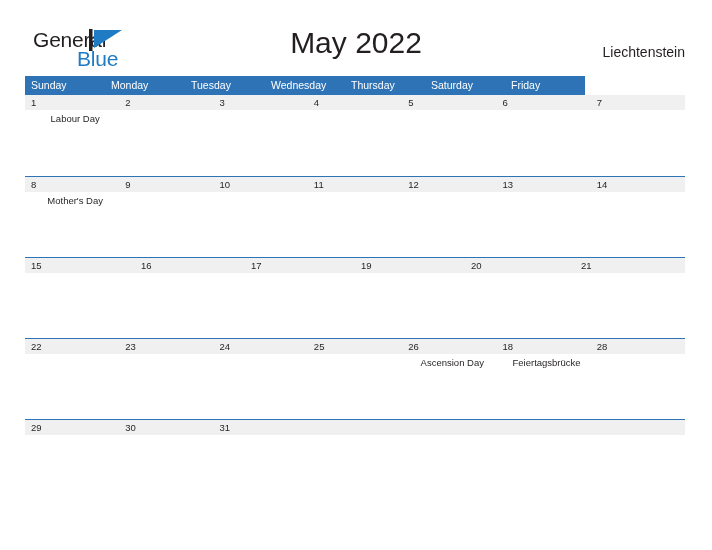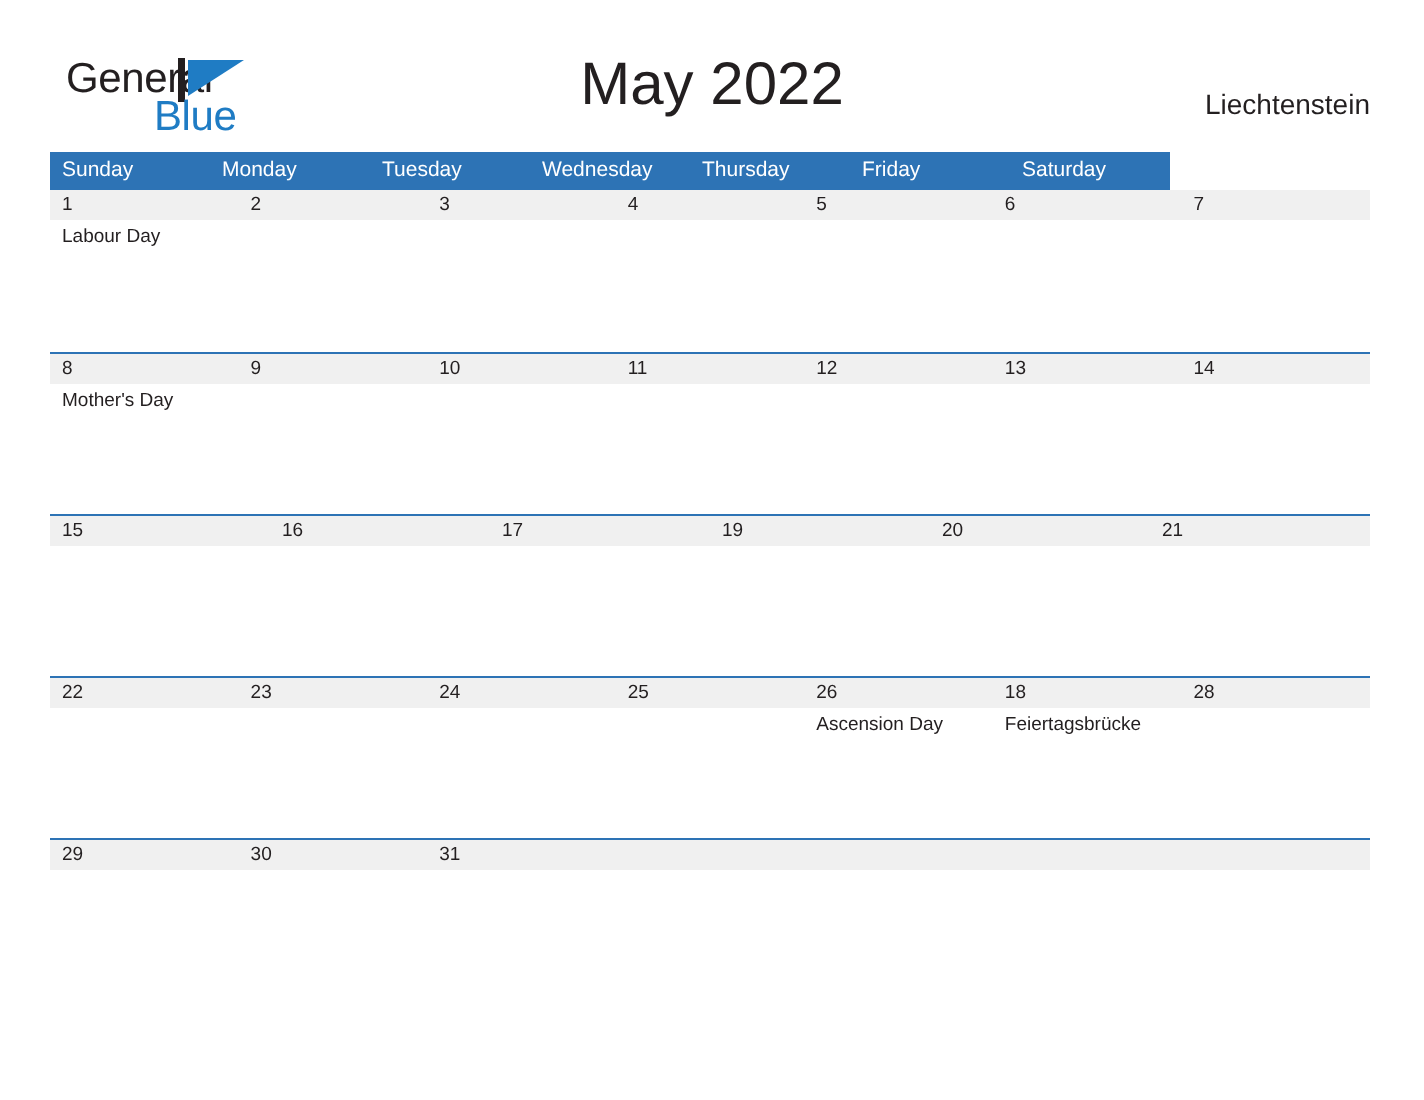--- a/index.html
+++ b/index.html
@@ -149,20 +149,21 @@
     position: relative;
     z-index: 2;
     padding-left: 6px;
     padding-top: 3px;
   }
   .event {
     font-size: 9.5px;
     color: #231f20;
     line-height: 12px;
     white-space: nowrap;
+    text-align: center;
   }
 </style>
 </head>
 <body>
 
 <div class="page">
 
   <div class="header">
 
     <div class="logo">
@@ -181,22 +182,22 @@
   </div>
 
   <div class="calendar">
 
     <div class="weekday-row">
       <div class="weekday">Sunday</div>
       <div class="weekday">Monday</div>
       <div class="weekday">Tuesday</div>
       <div class="weekday">Wednesday</div>
       <div class="weekday">Thursday</div>
+      <div class="weekday">Saturday</div>
       <div class="weekday">Friday</div>
-      <div class="weekday">Saturday</div>
     </div>
 
     <div id="weeks-container">
         <div class="week-row">
           <div class="daynum-band"></div>
           <div class="cells">
             <div class="cell">
               <div class="daynum">1</div>
               <div class="events">
                 <div class="event">Labour Day</div>

